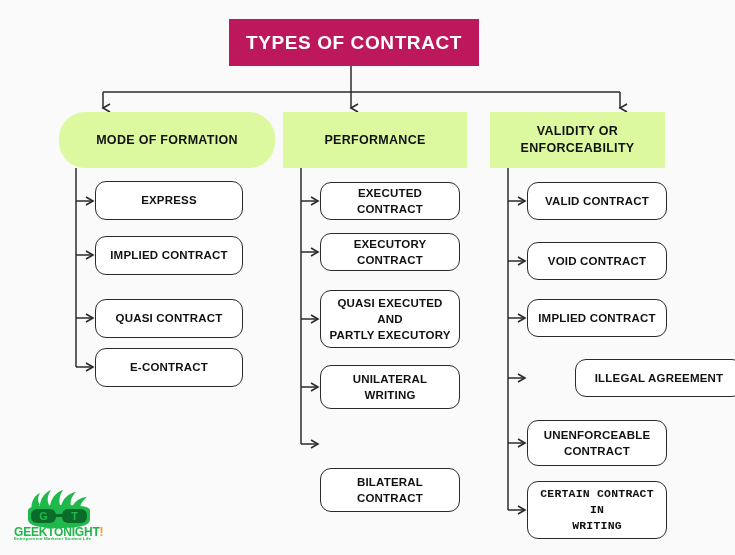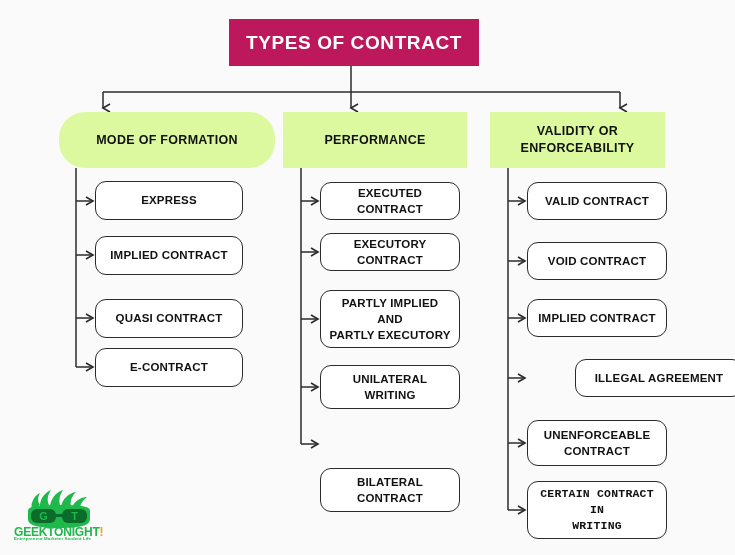--- a/index.html
+++ b/index.html
@@ -175,21 +175,21 @@
     <span class="txt">E-CONTRACT</span>
   </div>
 
   <div class="node leaf-node" style="left:320px; top:182px; width:140px; height:38px;">
     <span class="txt">EXECUTED CONTRACT</span>
   </div>
   <div class="node leaf-node" style="left:320px; top:233px; width:140px; height:38px;">
     <span class="txt">EXECUTORY CONTRACT</span>
   </div>
   <div class="node leaf-node" style="left:320px; top:290px; width:140px; height:58px;">
-    <span class="txt">PARTLY IMPLIED
+    <span class="txt">QUASI EXECUTED
 AND
 PARTLY EXECUTORY</span>
   </div>
   <div class="node leaf-node" style="left:320px; top:365px; width:140px; height:44px;">
     <span class="txt">UNILATERAL
 WRITING</span>
   </div>
   <div class="node leaf-node" style="left:320px; top:422px; width:140px; height:44px;margin-top:46px;">
     <span class="txt">BILATERAL
 CONTRACT</span>

